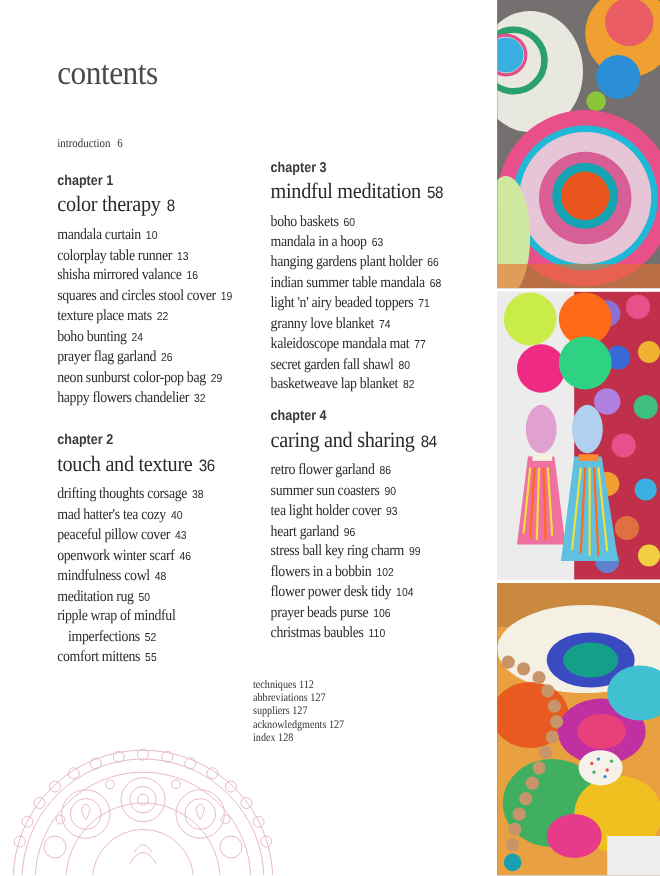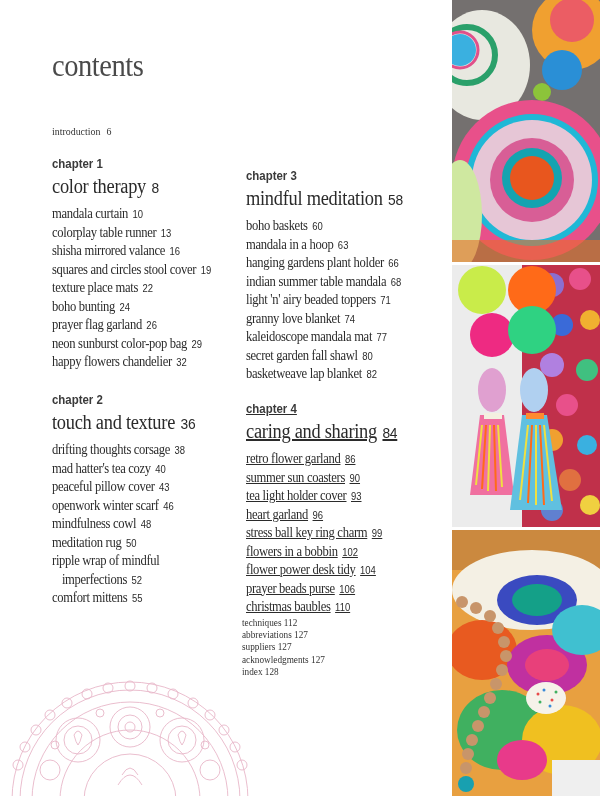--- a/index.html
+++ b/index.html
@@ -35,21 +35,21 @@
   }
   .chapter-title .pg { font-family: "Liberation Sans", "DejaVu Sans", sans-serif; font-size: 15px; margin-left: 6px; }
   .items { margin-top: 4px; }
   .item {
     font-size: 14px; line-height: 18.5px; height: 18.5px; white-space: nowrap;
     color: #2b2b2b; letter-spacing: -0.35px;
     transform: scaleX(0.9); transform-origin: left center;
   }
   .item .pg { font-family: "Liberation Sans", "DejaVu Sans", sans-serif; font-size: 10.5px; margin-left: 5px; letter-spacing: 0; }
 
-  .backmatter { position: absolute; left: 242px; top: 617px; }
+  .backmatter { position: absolute; left: 230px; top: 617px; }
   .bm-item {
     font-size: 10.5px; line-height: 12.2px; color: #333; white-space: nowrap;
     transform: scaleX(0.88); transform-origin: left center;
   }
 
   .mandala { position: absolute; left: 10px; top: 675px; width: 240px; height: 121px; overflow: hidden; }
 
   .photos { position: absolute; left: 452px; top: 0; width: 148px; height: 796px; }
   .photo { position: absolute; left: 0; width: 148px; overflow: hidden; }
   .photo1 { top: 0; height: 262px; background: #6f6b6a; }
@@ -95,39 +95,39 @@
     <div class="item"><span>peaceful pillow cover</span><span class="pg">43</span></div>
     <div class="item"><span>openwork winter scarf</span><span class="pg">46</span></div>
     <div class="item"><span>mindfulness cowl</span><span class="pg">48</span></div>
     <div class="item"><span>meditation rug</span><span class="pg">50</span></div>
     <div class="item"><span>ripple wrap of mindful</span></div>
     <div class="item"><span style="padding-left:11px">imperfections</span><span class="pg">52</span></div>
     <div class="item"><span>comfort mittens</span><span class="pg">55</span></div>
   </div>
 </div>
 
-<div class="chapter" style="left:246px; top:167px;">
+<div class="chapter" style="left:246px; top:143px;">
   <div class="chapter-num sans">chapter 3</div>
   <div class="chapter-title serif">
     <span>mindful meditation</span><span class="pg">58</span>
   </div>
   <div class="items">
     <div class="item"><span>boho baskets</span><span class="pg">60</span></div>
     <div class="item"><span>mandala in a hoop</span><span class="pg">63</span></div>
     <div class="item"><span>hanging gardens plant holder</span><span class="pg">66</span></div>
     <div class="item"><span>indian summer table mandala</span><span class="pg">68</span></div>
     <div class="item"><span>light 'n' airy beaded toppers</span><span class="pg">71</span></div>
     <div class="item"><span>granny love blanket</span><span class="pg">74</span></div>
     <div class="item"><span>kaleidoscope mandala mat</span><span class="pg">77</span></div>
     <div class="item"><span>secret garden fall shawl</span><span class="pg">80</span></div>
     <div class="item"><span>basketweave lap blanket</span><span class="pg">82</span></div>
   </div>
 </div>
 
-<div class="chapter" style="left:246px; top:400px;text-decoration:underline;">
+<div class="chapter" style="left:246px; top:369px;">
   <div class="chapter-num sans">chapter 4</div>
   <div class="chapter-title serif">
     <span>caring and sharing</span><span class="pg">84</span>
   </div>
   <div class="items">
     <div class="item"><span>retro flower garland</span><span class="pg">86</span></div>
     <div class="item"><span>summer sun coasters</span><span class="pg">90</span></div>
     <div class="item"><span>tea light holder cover</span><span class="pg">93</span></div>
     <div class="item"><span>heart garland</span><span class="pg">96</span></div>
     <div class="item"><span>stress ball key ring charm</span><span class="pg">99</span></div>

